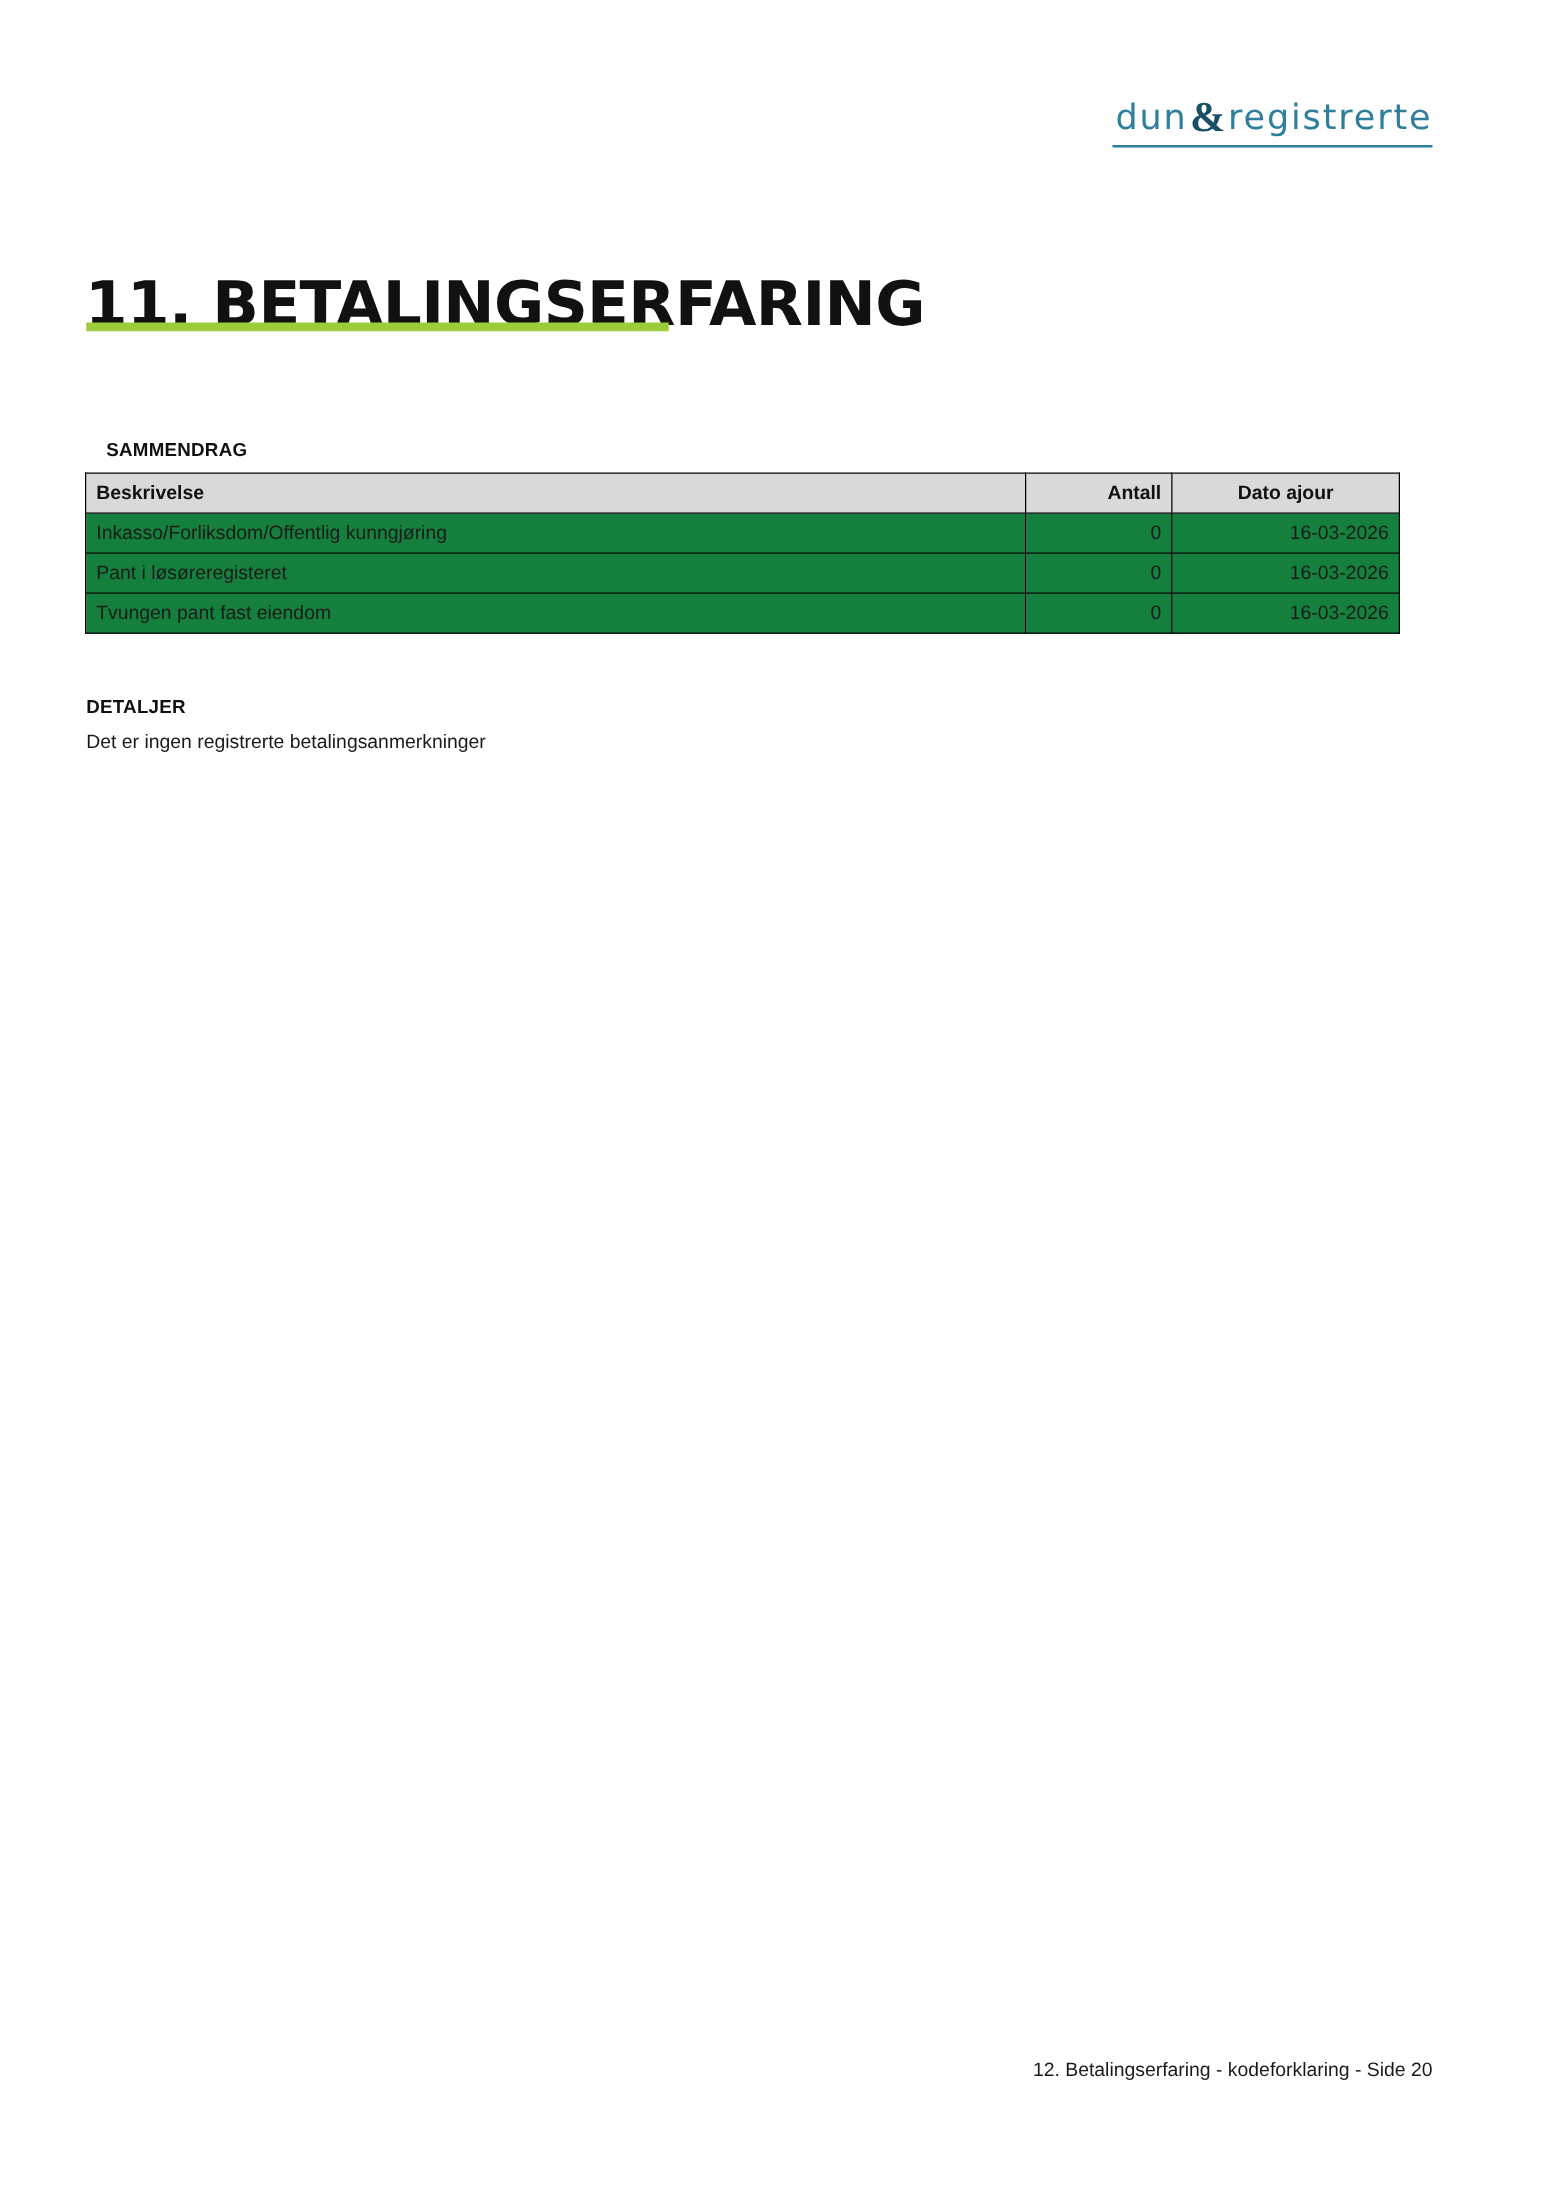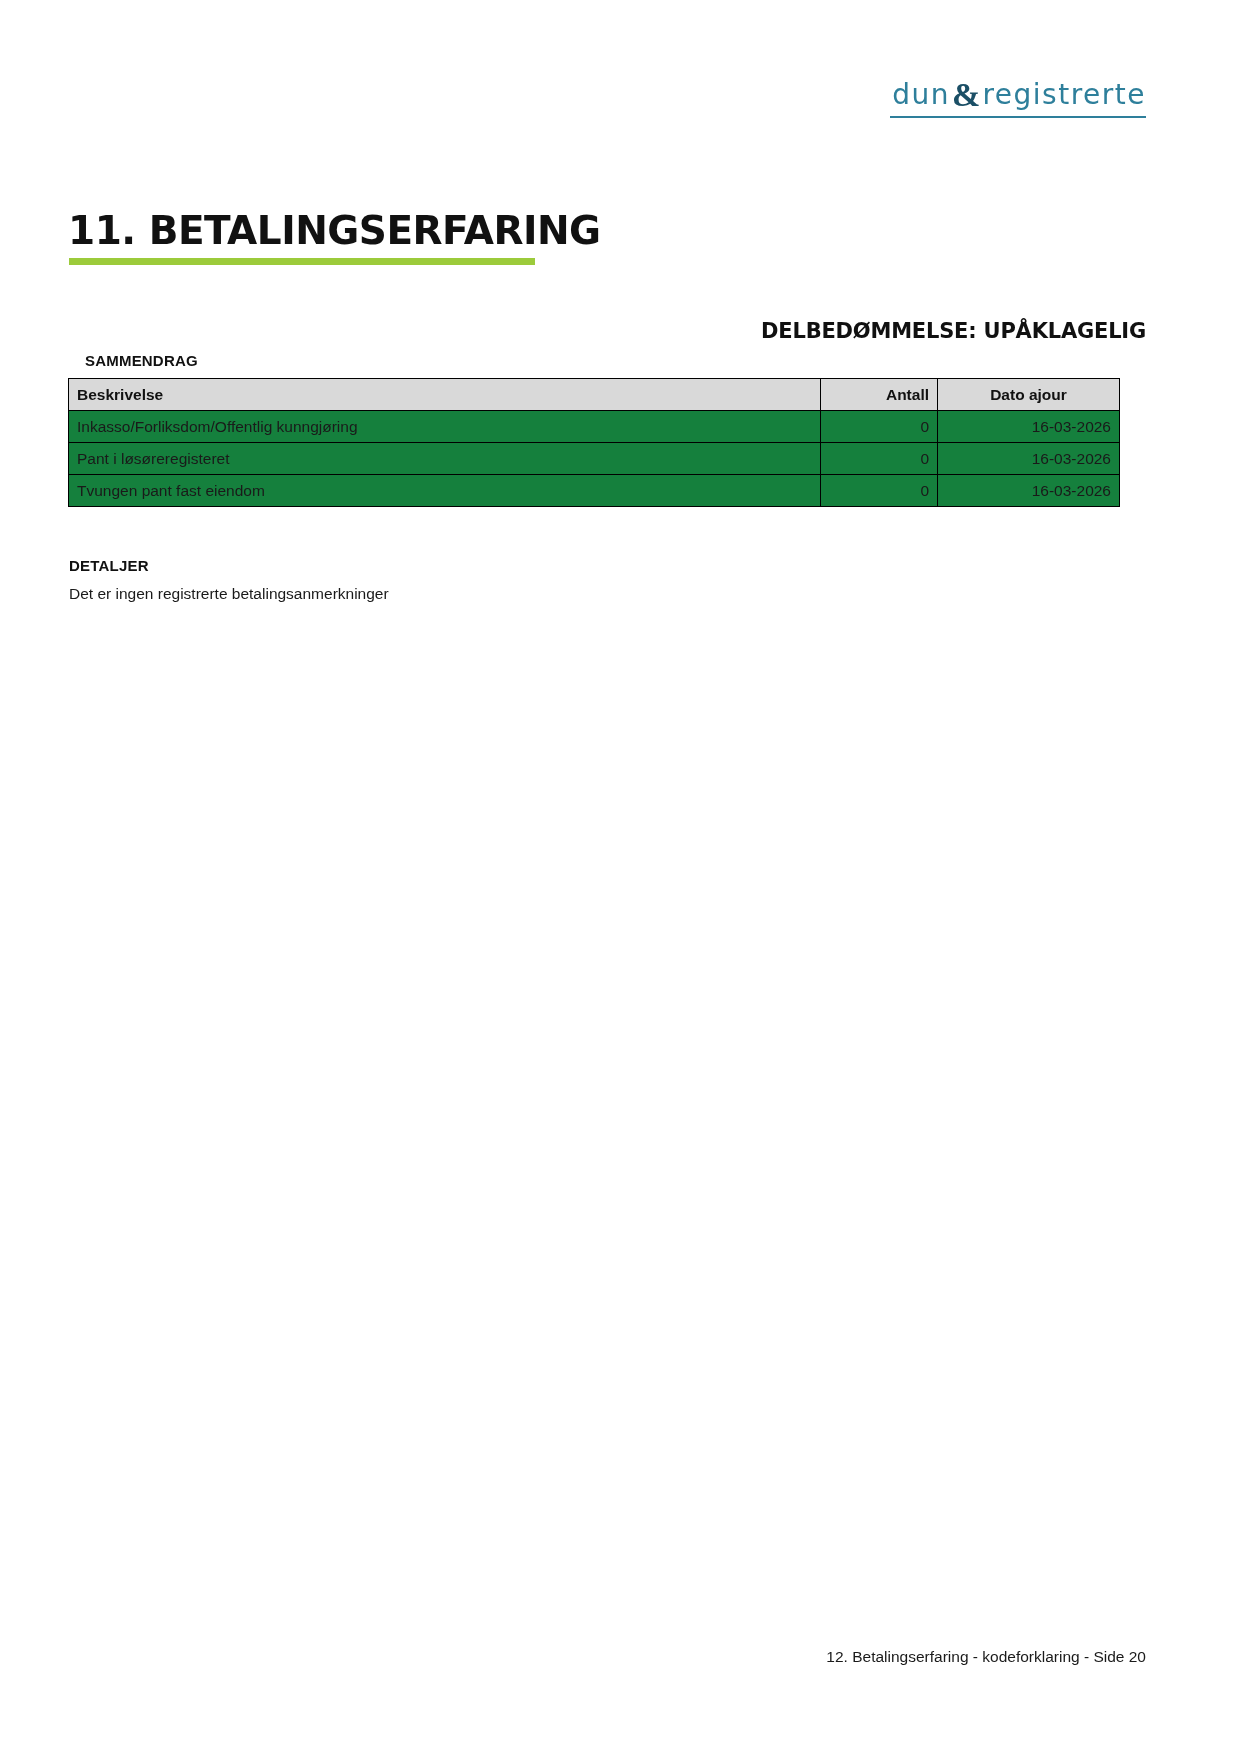--- a/index.html
+++ b/index.html
@@ -54,21 +54,21 @@
     width: 256px;
     height: 2px;
     background: #2e7f9b;
   }
 
   
   .title {
     position: absolute;
     top: 182px;
     left: 68px;
-    font-size: 39px;
+    font-size: 49px;
     font-weight: 700;
     letter-spacing: -0.5px;
     color: #111;
     font-family: "DejaVu Sans", sans-serif;
   }
   .title-underline {
     position: absolute;
     top: 258px;
     left: 69px;
     width: 466px;
@@ -162,21 +162,20 @@
   <div class="logo-wrap">
     <span class="logo-text">dun</span>
     <span class="logo-amp">&amp;</span>
     <span class="logo-text">registrerte</span>
   </div>
   <div class="logo-rule"></div>
 
   <h1 class="title">11. BETALINGSERFARING</h1>
   <div class="title-underline"></div>
 
-  <div class="subverdict">DELBEDØMMELSE: UPÅKLAGELIG</div>
 
   <div class="section-label" id="lbl-sammendrag">SAMMENDRAG</div>
 
   <div class="table-wrap">
     <table class="summary">
       <thead>
         <tr>
           <th class="col-desc">Beskrivelse</th>
           <th class="col-count">Antall</th>
           <th class="col-date">Dato ajour</th>

